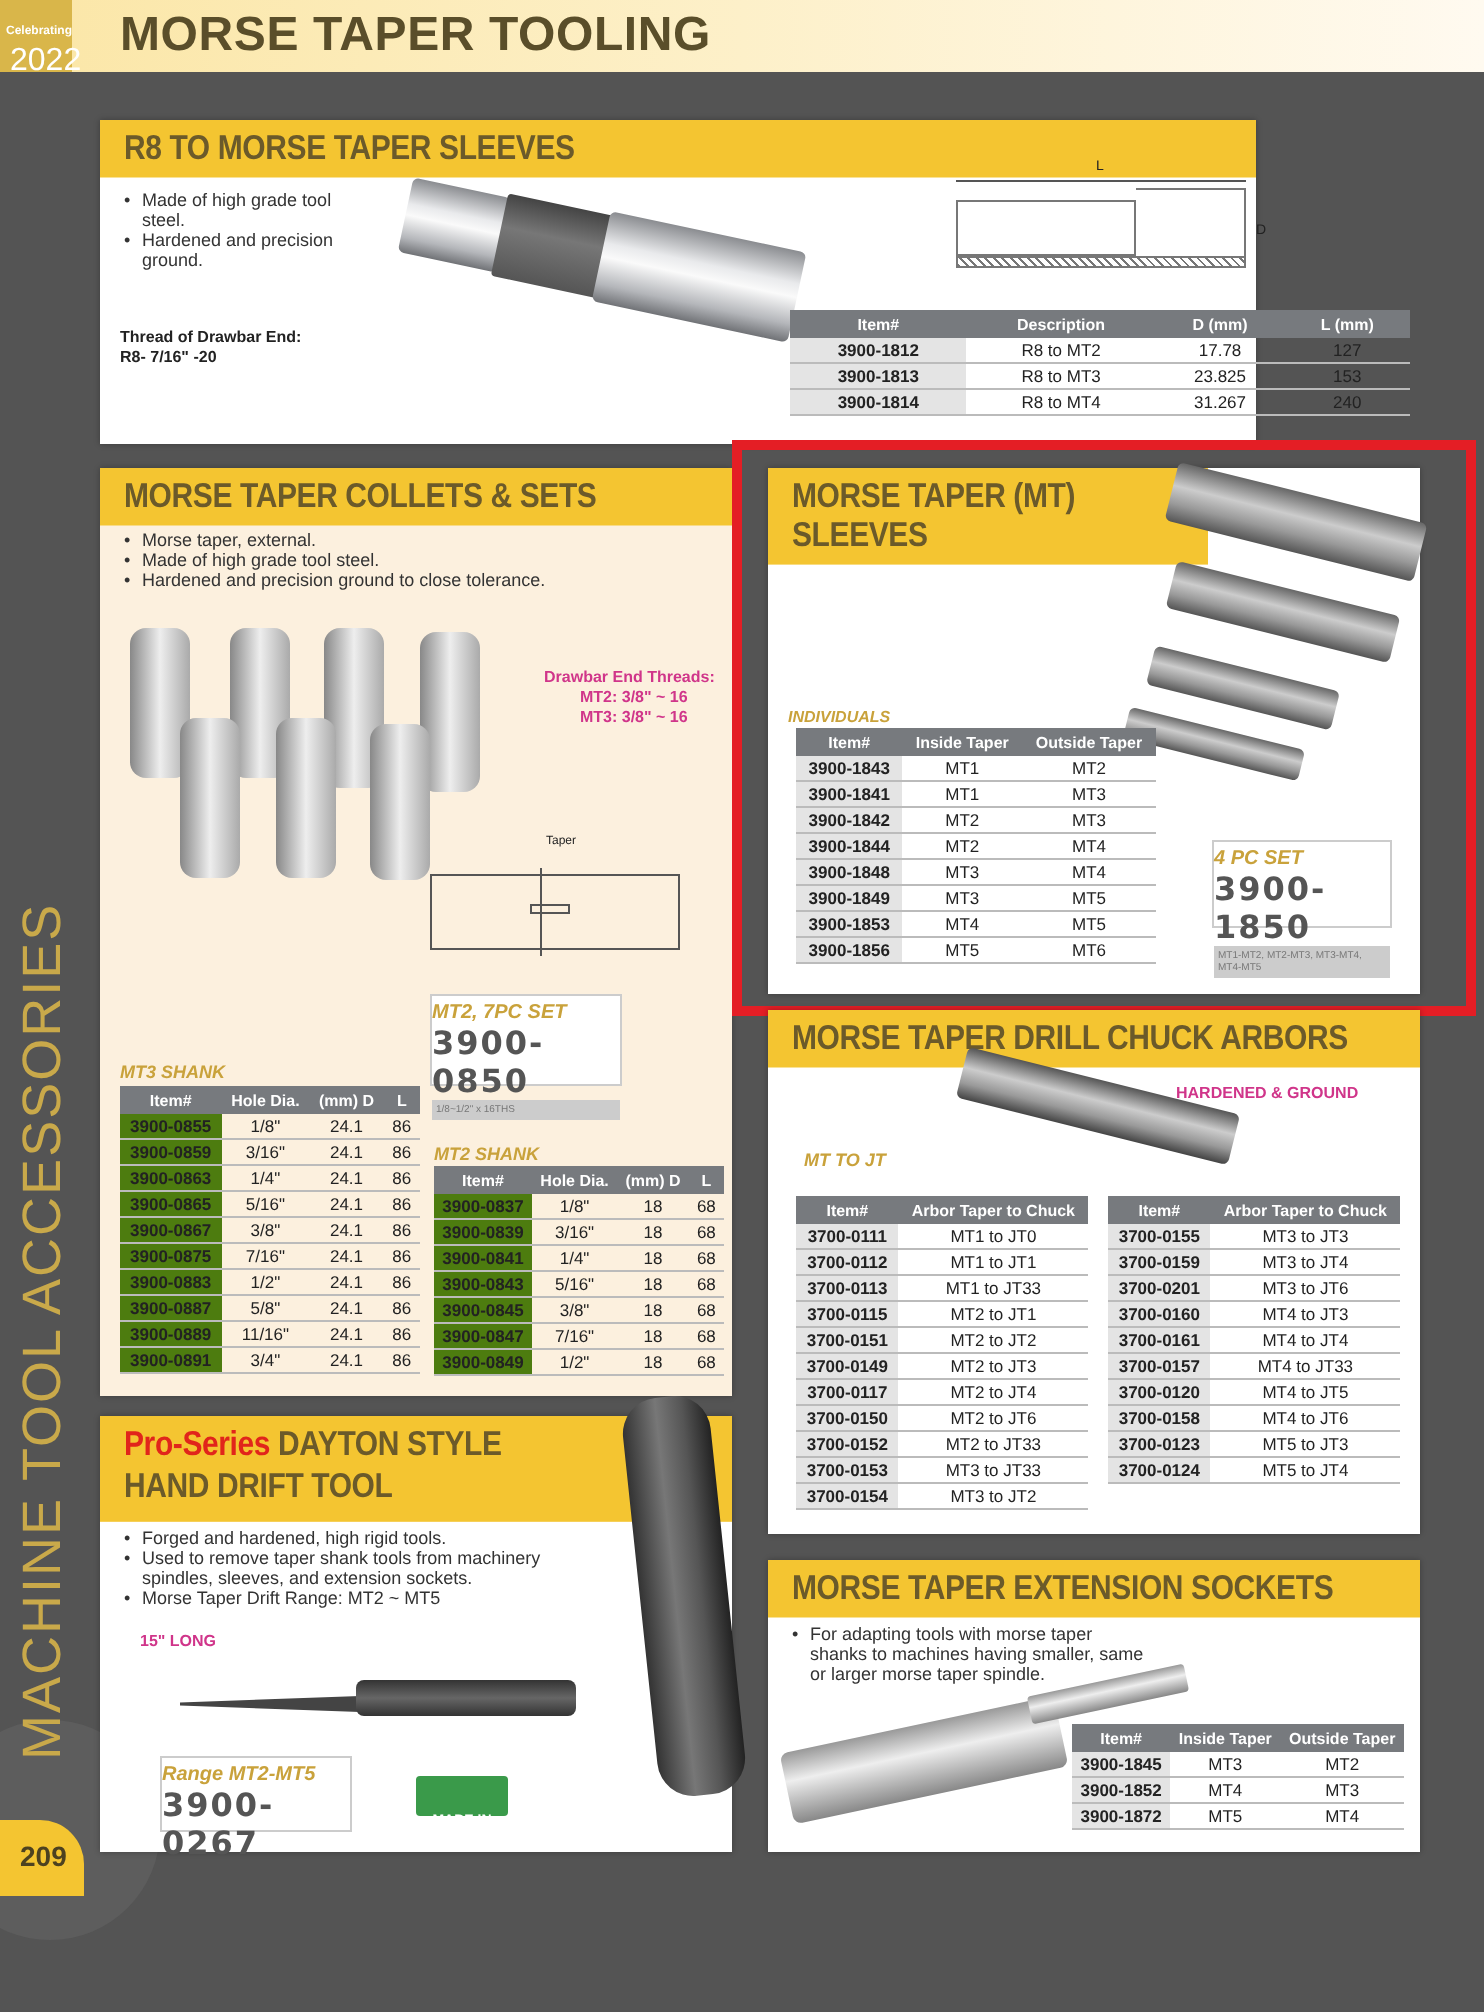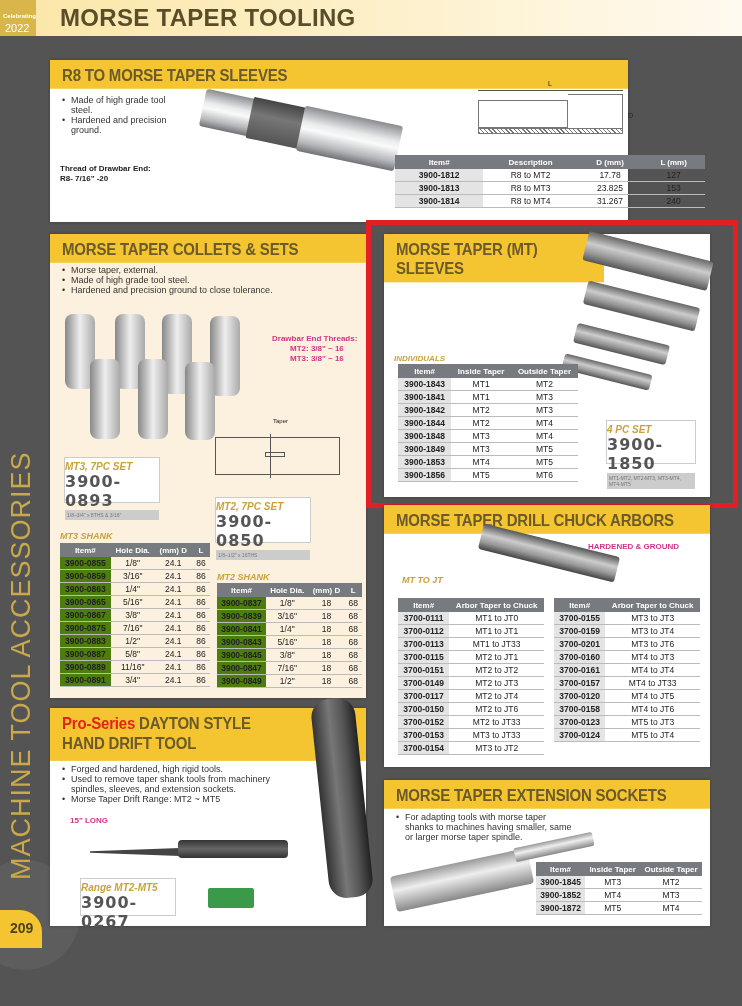--- a/index.html
+++ b/index.html
@@ -1,20 +1,20 @@
 <!DOCTYPE html>
 <html><head>
 <meta charset="utf-8">
 <style>
   * { box-sizing: border-box; margin: 0; padding: 0; }
   body { width: 742px; height: 1006px; background: #545454; font-family: "Liberation Sans", sans-serif; position: relative; overflow: hidden; color: #222; }
   .header { position: absolute; left: 0; top: 0; width: 742px; height: 36px; background: linear-gradient(90deg, #fbe6a6 0%, #fdf0c9 50%, #fffaf0 100%); }
   .badge50 { position: absolute; left: 0; top: 0; width: 36px; height: 36px; background: #d9b64a; }
   .badge50 .cel { position: absolute; left: 3px; top: 13px; font-size: 6px; color: #fff; font-weight: bold; }
-  .badge50 .yr { position: absolute; left: 5px; top: 22px; font-size: 11px; color: #fff; letter-spacing: 0; }
+  .badge50 .yr { position: absolute; left: 5px; top: 22px; font-size: 16px; color: #fff; letter-spacing: 0; }
   .htitle { position: absolute; left: 60px; top: 4px; font-size: 24px; font-weight: bold; color: #5a4e2a; letter-spacing: 0.3px; }
   .sidebar-text { position: absolute; left: 6px; top: 880px; transform-origin: 0 0; transform: rotate(-90deg); font-size: 27px; color: #c9a94a; letter-spacing: 1px; white-space: nowrap; font-weight: normal; }
   .gear { position: absolute; left: -30px; top: 860px; width: 110px; height: 110px; border-radius: 50%; background: #666; opacity: 0.5; }
   .pagenum { position: absolute; left: 0; top: 910px; width: 42px; height: 38px; background: #f4c531; border-radius: 0 22px 0 0; font-weight: bold; font-size: 14px; color: #4d4220; padding: 10px 0 0 10px; }
 
   .panel { position: absolute; background: #fff; box-shadow: 0 0 3px rgba(0,0,0,0.3); }
   .panel.cream { background: #fcf0de; }
   .ptitle { background: #f4c531; color: #6b5a2a; font-weight: bold; font-family: "Liberation Sans", sans-serif; font-size: 15px; padding: 4px 12px; letter-spacing: -0.2px; transform: scaleY(1.15); transform-origin: left top; }
   .ptitle .red { color: #e1251b; }
   ul.bul { list-style: none; font-size: 9px; line-height: 10px; color: #333; }
@@ -127,25 +127,20 @@
   <div class="pinktext" style="position:absolute; left:222px; top:100px;">Drawbar End Threads:</div>
   <div class="pinktext" style="position:absolute; left:240px; top:110px;">MT2: 3/8" ~ 16</div>
   <div class="pinktext" style="position:absolute; left:240px; top:120px;">MT3: 3/8" ~ 16</div>
 
   <div style="position:absolute; left:165px; top:188px; width:148px; height:58px;">
     <span style="position:absolute; left:58px; top:-4px; font-size:6px;">Taper</span>
     <div style="position:absolute; left:0; top:15px; width:125px; height:38px; border:1px solid #555;"></div>
     <div style="position:absolute; left:55px; top:12px; width:70px; height:44px; border-left:1px solid #555;"></div>
     <div style="position:absolute; left:50px; top:30px; width:20px; height:5px; border:1px solid #555;"></div>
   </div>
-  <div class="setbox" style="left:14px; top:223px; width:96px; height:46px;">
-    <div class="lbl">MT3, 7PC SET</div>
-    <div class="num">3900-0893</div>
-    <div class="sub">1/8~3/4" x 8THS &amp; 3/16"</div>
-  </div>
   <div class="setbox" style="left:165px; top:263px; width:96px; height:46px;">
     <div class="lbl">MT2, 7PC SET</div>
     <div class="num">3900-0850</div>
     <div class="sub">1/8~1/2" x 16THS</div>
   </div>
   <div class="goldital" style="position:absolute; left:10px; top:297px;">MT3 SHANK</div>
   <table class="dt" style="position:absolute; left:10px; top:309px; width:150px;">
     <thead>
         <tr>
       <th>Item#</th>

